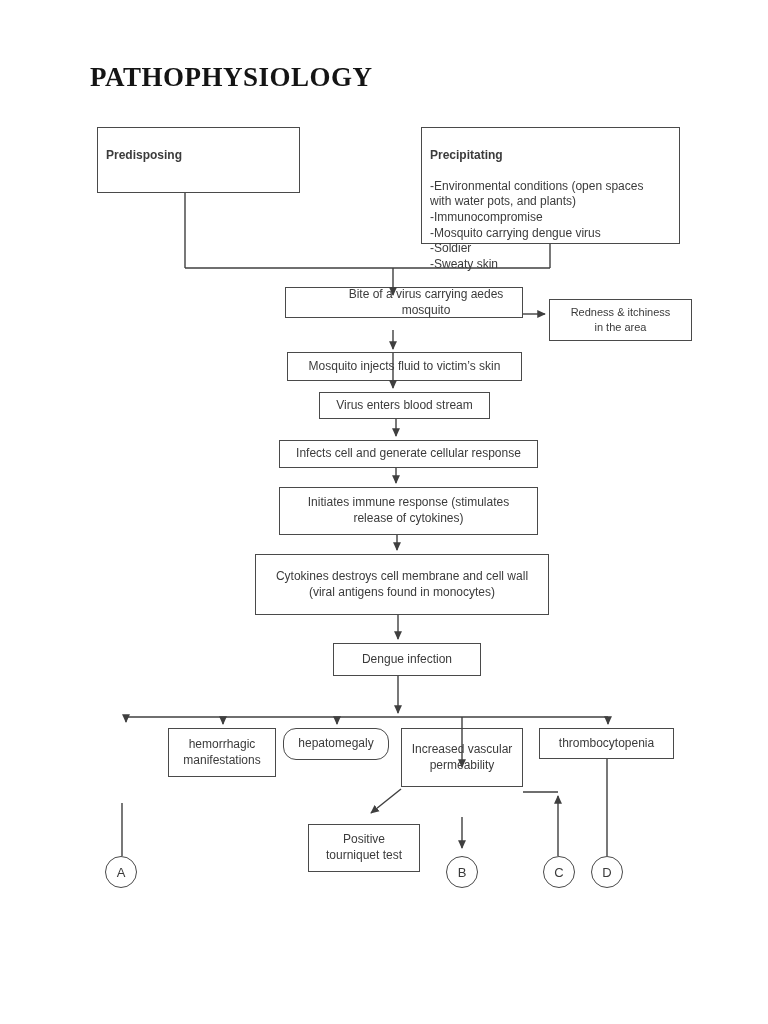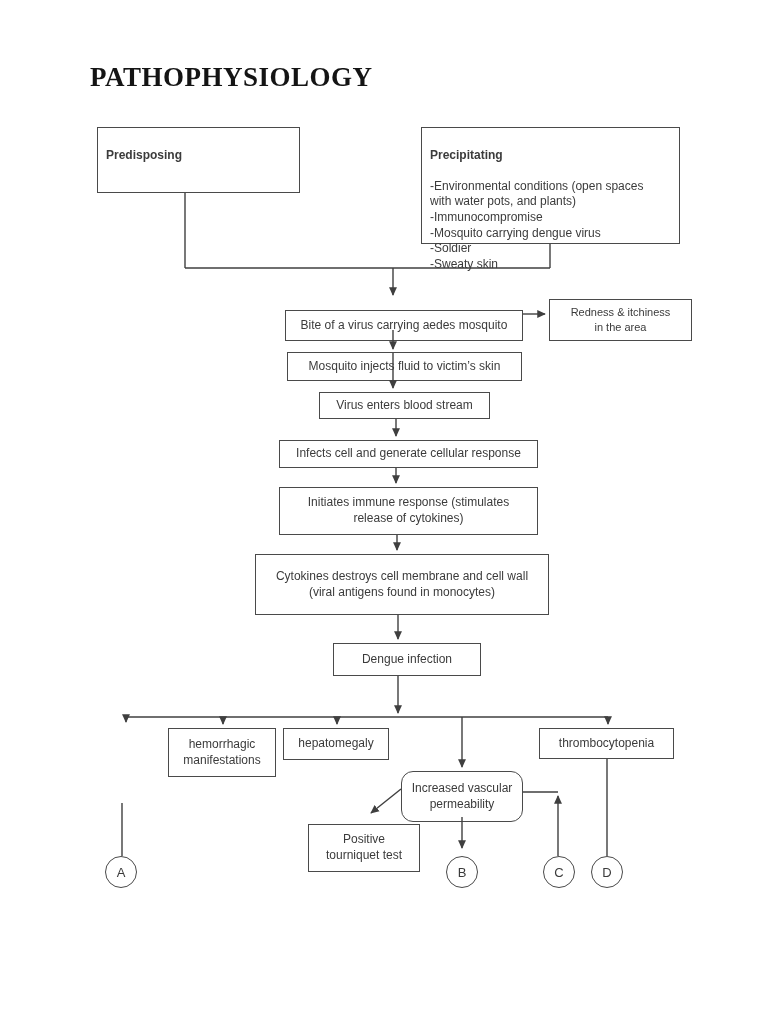--- a/index.html
+++ b/index.html
@@ -48,21 +48,21 @@
   <div class="box info-box node" style="left:421px;top:127px;width:259px;height:117px;">
     <div class="hd">Precipitating</div>
     <div>-Environmental conditions (open spaces
 with water pots, and plants)
 -Immunocompromise
 -Mosquito carrying dengue virus
 -Soldier
 -Sweaty skin</div>
   </div>
 
-  <div class="box node" style="left:285px;top:310px;width:238px;height:31px;">Bite of a virus carrying aedes mosquito</div>
+  <div class="box node" style="left:285px;top:287px;width:238px;height:31px;padding-left:48px;">Bite of a virus carrying aedes mosquito</div>
 
   <div class="box node small" style="left:549px;top:299px;width:143px;height:42px;">Redness &amp; itchiness
 in the area</div>
 
   <div class="box node" style="left:287px;top:352px;width:235px;height:29px;">Mosquito injects fluid to victim’s skin</div>
 
   <div class="box node" style="left:319px;top:392px;width:171px;height:27px;">Virus enters blood stream</div>
 
   <div class="box node" style="left:279px;top:440px;width:259px;height:28px;">Infects cell and generate cellular response</div>
 
@@ -71,25 +71,25 @@
 
   <div class="box node" style="left:255px;top:554px;width:294px;height:61px;">Cytokines destroys cell membrane and cell wall
 (viral antigens found in monocytes)</div>
 
   <div class="box node" style="left:333px;top:643px;width:148px;height:33px;">Dengue infection</div>
 
 
   <div class="box node" style="left:168px;top:728px;width:108px;height:49px;">hemorrhagic
 manifestations</div>
 
-  <div class="box node" style="left:283px;top:728px;width:106px;height:32px;">hepatomegaly</div>
+  <div class="box node" style="left:283px;top:728px;width:106px;height:32px;border-radius:13px;">hepatomegaly</div>
 
   <div class="box node" style="left:539px;top:728px;width:135px;height:31px;">thrombocytopenia</div>
 
-  <div class="box node" style="left:401px;top:771px;width:122px;height:51px;border-radius:12px;">Increased vascular
+  <div class="box node" style="left:401px;top:728px;width:122px;height:59px;">Increased vascular
 permeability</div>
 
   <div class="box node" style="left:308px;top:824px;width:112px;height:48px;">Positive
 tourniquet test</div>
 
   <div class="circle node" style="left:105px;top:856px;">A</div>
   <div class="circle node" style="left:446px;top:856px;">B</div>
   <div class="circle node" style="left:543px;top:856px;">C</div>
   <div class="circle node" style="left:591px;top:856px;">D</div>
 

